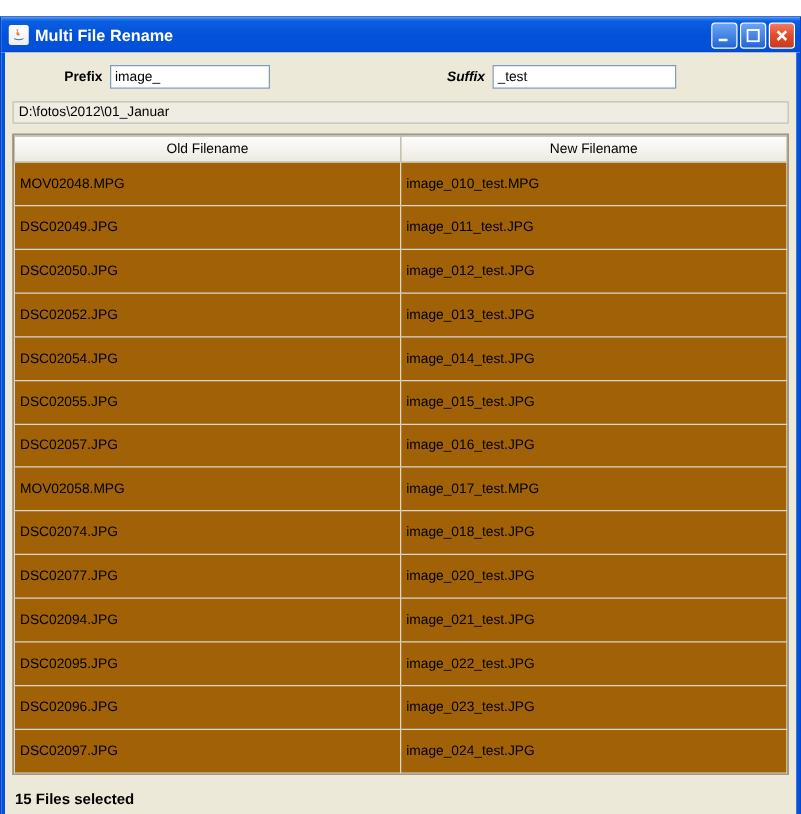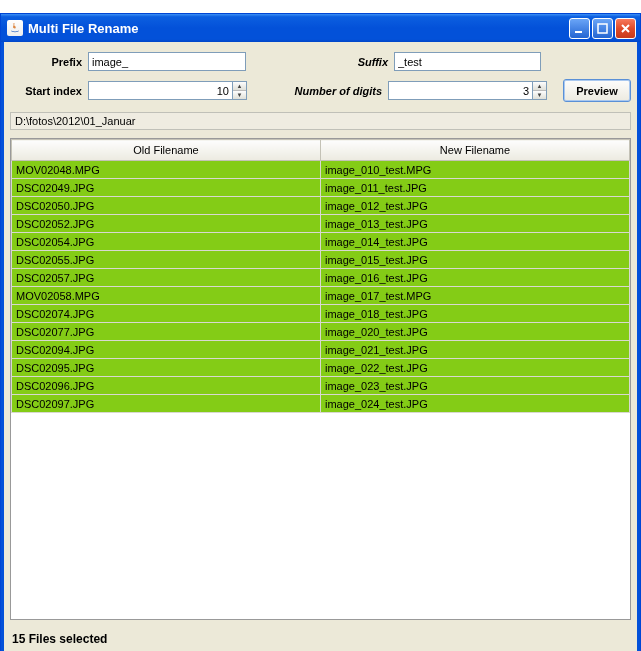--- a/index.html
+++ b/index.html
@@ -150,24 +150,24 @@
     font-size: 11px;
     height: 18px;
     box-sizing: border-box;
     display:flex;
     align-items:center;
   }
 
   .table-wrap {
     flex: 1;
     border: 1px solid #999;
-    background: #84cc16;
+    background: #a16207;
     overflow: hidden;
     display:flex;
-    flex-direction:column;
+    flex-direction:row;
   }
   table.grid {
     border-collapse: collapse;
     width: 100%;
   }
   table.grid th {
     background: linear-gradient(to bottom, #fdfdfd, #eceae0);
     font-weight: normal;
     text-align: center;
     font-size: 11px;
@@ -229,48 +229,27 @@
             <path d="M2 2l7 7M9 2l-7 7" stroke="#fff" stroke-width="2"></path>
           </svg>
       </div>
     </div>
   </div>
 
   <div class="client">
 
     <div class="form-row">
       <span class="lbl w1">Prefix</span>
-      <input class="text" style="width: 158px;" value="image_">
+      <input class="text" style="width: 128px;" value="image_">
       <span style="flex:1"></span>
       <span class="lbl w2">Suffix</span>
       <input class="text" style="width: 147px;" value="_test">
       <span style="width:90px"></span>
     </div>
 
-    <div class="form-row">
-      <span class="lbl w1">Start index</span>
-      <div class="spinner-wrap">
-        <input class="text num" value="10" style="">
-        <div class="spin-btns">
-          <div class="spin-btn">▲</div>
-          <div class="spin-btn">▼</div>
-        </div>
-      </div>
-      <span style="flex:1"></span>
-      <span class="lbl w2">Number of digits</span>
-      <div class="spinner-wrap">
-        <input class="text num" value="3" style="">
-        <div class="spin-btns">
-          <div class="spin-btn">▲</div>
-          <div class="spin-btn">▼</div>
-        </div>
-      </div>
-      <span style="width:16px"></span>
-      <div class="btn highlight">Preview</div>
-    </div>
 
     <div class="path-bar">D:\fotos\2012\01_Januar</div>
 
     <div class="table-wrap">
       <table class="grid">
         <thead>
           <tr>
             <th>Old Filename</th>
             <th>New Filename</th>
           </tr>

